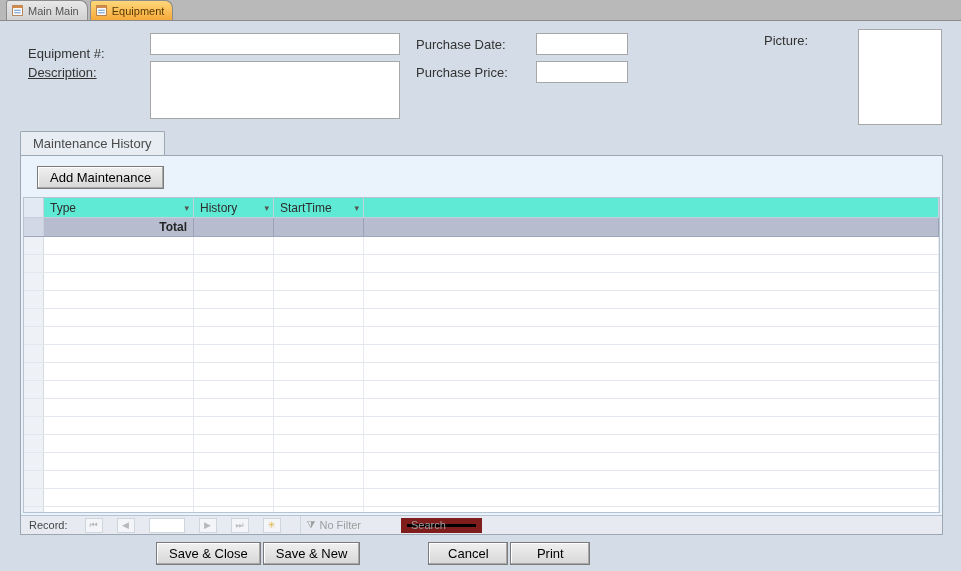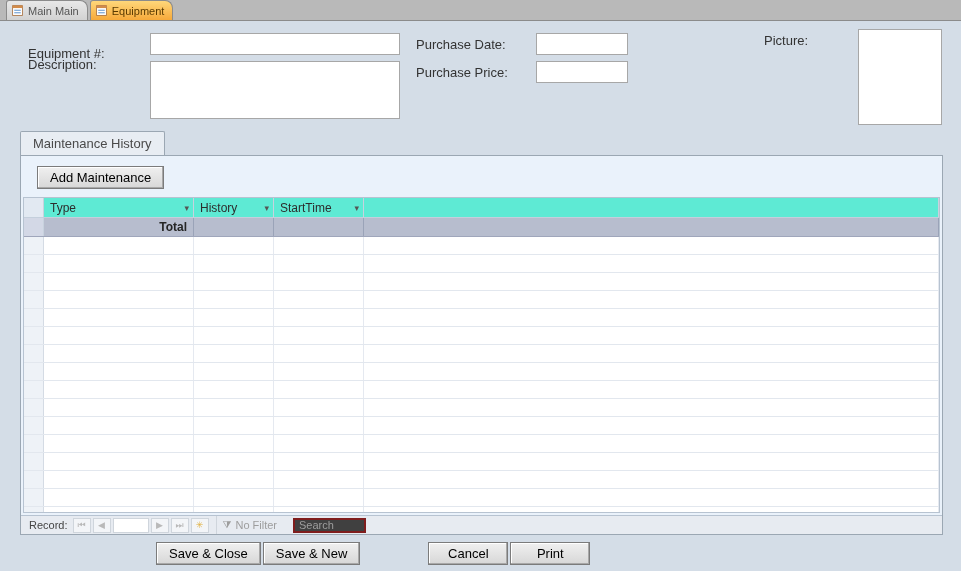--- a/index.html
+++ b/index.html
@@ -160,21 +160,21 @@
   .ds-row .cell { border-right:1px solid #e5e9f0; }
 
   
   .recnav {
     display:flex; align-items:center;
     height:19px;
     border-top:1px solid #b7c3d1;
     background:#e7ebf1;
     font-size:11px;
     color:#555;
-    gap:0;
+    gap:12px;
     padding-left:4px;
   }
   .recnav .lbl { padding:0 4px; color:#444; }
   .recnav .navbtn {
     width:18px; height:15px;
     display:flex; align-items:center; justify-content:center;
     border:1px solid #cfd5dc;
     background:#f3f5f8;
     color:#b9b9b9;
     font-size:9px;
@@ -189,26 +189,26 @@
   .recnav .nofilter {
     display:flex; align-items:center; gap:4px;
     padding:0 6px;
     color:#9d9d9d;
     border-left:1px solid #cfd5dc;
     height:100%;
     margin-left:6px;
   }
   .recnav .searchbox {
     height:15px;
-    border:2px solid #7f1d1d;
-    background:#404040;
+    border:6px solid #7f1d1d;
+    background:#000000;
     padding:0 30px 0 4px;
     color:#9d9d9d;
     display:flex; align-items:center;
-    margin-left:10px;
+    margin-left:22px;
     font-style:normal;
   }
 
   .button-row {
     position:absolute;
     left:0; right:0; bottom:6px;
     display:flex;
     gap:0;
     padding-left:156px;
   }
@@ -241,21 +241,21 @@
     </span>
     <span>Equipment</span>
   </div>
 </div>
 
 <div class="form-surface">
 
   <span class="label" style="position:absolute; left:28px; top:25px;">Equipment #:</span>
   <input class="txt-input" style="position: absolute; left: 150px; top: 12px; width: 250px; height: 22px;" value="">
 
-  <span class="label" style="position:absolute; left:28px; top:36px;">Description:</span>
+  <span class="label" style="position:absolute; left:28px; top:44px;text-decoration:underline;">Description:</span>
   <textarea class="txt-area" style="position: absolute; left: 150px; top: 40px; width: 250px; height: 58px;"></textarea>
 
   <span class="label" style="position:absolute; left:416px; top:16px;">Purchase Date:</span>
   <input class="txt-input" style="position: absolute; left: 536px; top: 12px; width: 92px; height: 22px;" value="">
 
   <span class="label" style="position:absolute; left:416px; top:44px;">Purchase Price:</span>
   <input class="txt-input" style="position: absolute; left: 536px; top: 40px; width: 92px; height: 22px;" value="">
 
   <span class="label" style="position:absolute; left:764px; top:12px;">Picture:</span>
   <div class="picture-box" style="position:absolute; left:858px; top:8px; width:84px; height:96px;"></div>

